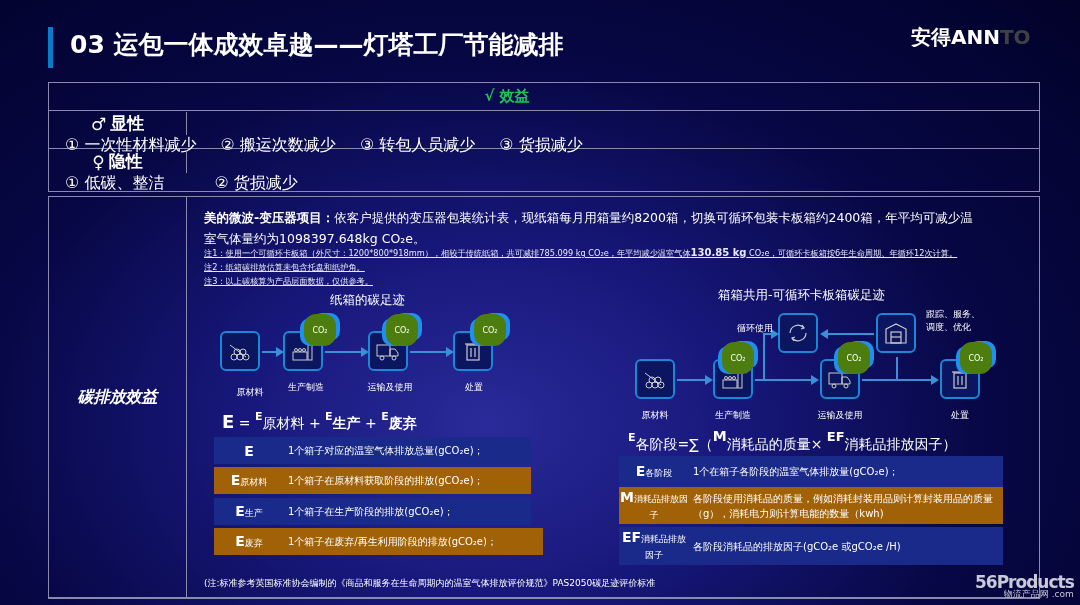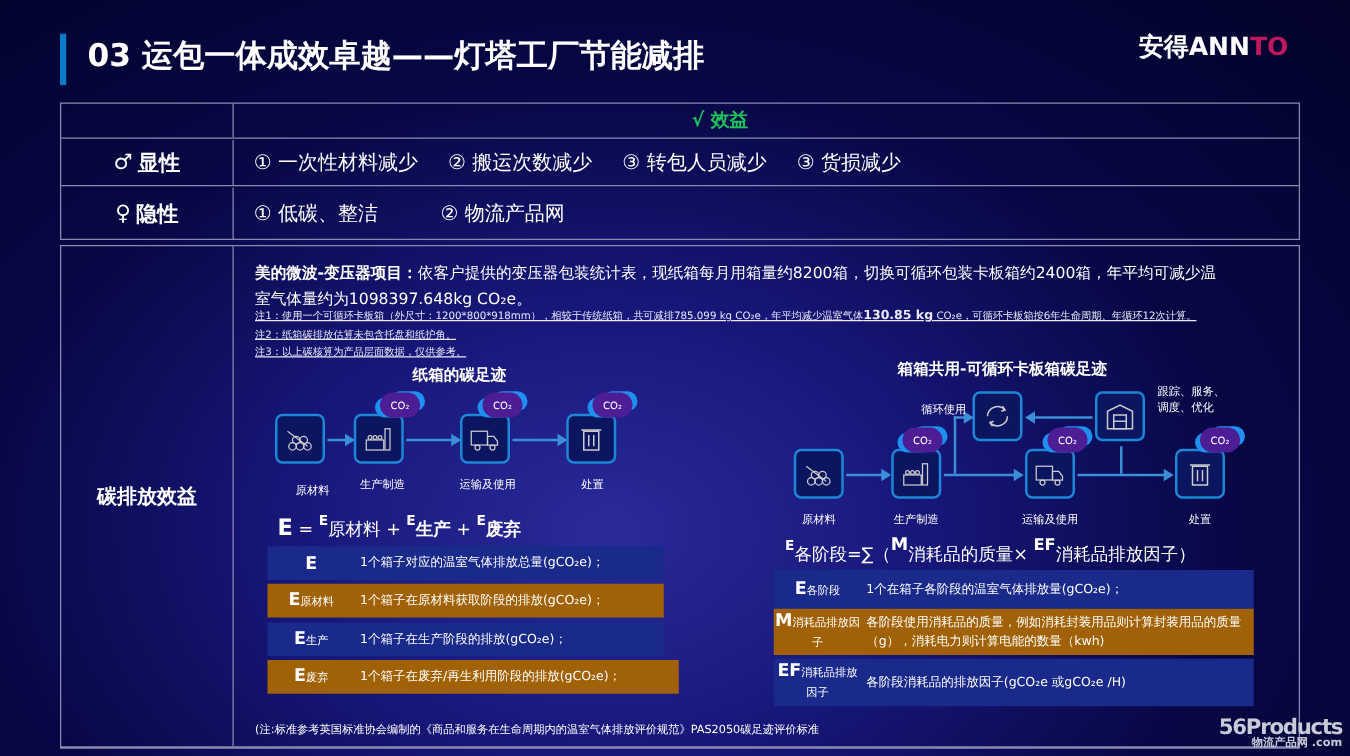--- a/index.html
+++ b/index.html
@@ -6,65 +6,65 @@
   html, body { width: 1080px; height: 605px; overflow: hidden; }
   body {
     font-family: "DejaVu Sans", "Liberation Sans", sans-serif;
     color: #fff;
     background: radial-gradient(ellipse at 45% 70%, #2a2a9a 0%, #17177a 30%, #070745 60%, #02022a 100%);
     position: relative;
   }
   .title-bar { position: absolute; left: 48px; top: 27px; width: 5px; height: 41px; background: #0a7ccb; }
   .title { position: absolute; left: 70px; top: 28px; font-size: 25px; font-weight: bold; letter-spacing: 0px; color: #fff; }
   .logo { position: absolute; left: 911px; top: 24px; font-size: 20px; font-weight: bold; color: #fff; }
-  .logo .accent { color: #be185d; }
+  .logo .accent { color: #404040; }
 
   .table { position: absolute; left: 48px; top: 82px; width: 992px; height: 110px; border: 1px solid #8a8ab0; }
-  .trow { position: absolute; left: 0; width: 100%; display: flex; }
+  .trow { position: absolute; left: 0; width: 100%; display: flex; flex-direction: column; }
   .trow.r1 { top: 0; height: 28px; border-bottom: 1px solid #8a8ab0; }
   .trow.r2 { top: 29px; height: 37px; border-bottom: 1px solid #8a8ab0; }
   .trow.r3 { top: 67px; height: 42px; }
   .tcell-left { width: 138px; border-right: 1px solid #8a8ab0; display: flex; align-items: center; justify-content: center; font-size: 17px; }
   .tcell-left b { font-weight: bold; margin-left: 4px; }
   .tcell-right { flex: 1; display: flex; align-items: center; padding-left: 16px; font-size: 16px; }
   .benefit-header { color: #1fc25a; font-weight: bold; font-size: 15px; width: 100%; text-align: center; padding-right: 90px; }
   .item { margin-right: 24px; }
 
-  .carbon { position: absolute; left: 48px; top: 196px; width: 992px; height: 403px; border: 1px solid #8a8ab0; border-bottom: 2px solid #8a8ab0; }
+  .carbon { position: absolute; left: 48px; top: 196px; width: 992px; height: 403px; border: 1px solid #8a8ab0; border-bottom: 2px solid #8a8ab0; font-style: italic; }
   .carbon-label { position: absolute; left: 0; top: 0; width: 138px; height: 100%; border-right: 1px solid #8a8ab0; display: flex; align-items: center; justify-content: center; font-size: 16px; font-weight: bold; }
 
   .desc { position: absolute; left: 204px; top: 207px; width: 780px; font-size: 12.5px; line-height: 21px; }
   .desc b { font-weight: bold; }
   .note { position: absolute; left: 204px; font-size: 8.2px; color: #e8e8f8; white-space: nowrap; text-decoration: underline; }
   .note b { font-weight: bold; font-size: 10px; }
 
-  .diag-title { position: absolute; font-size: 12.5px; font-weight: bold; }
+  .diag-title { position: absolute; font-size: 12.5px; font-weight: normal; }
   .node { position: absolute; width: 40px; height: 40px; border: 2px solid #1b87d6; border-radius: 6px; background: #0b1560; display: flex; align-items: center; justify-content: center; }
   .node svg { width: 28px; height: 28px; }
   .node-label { position: absolute; font-size: 9px; white-space: nowrap; transform: translateX(-50%); }
-  .cloud { position: absolute; width: 32px; height: 20px; background: #4c1d95; border-radius: 12px; font-size: 8px; display: flex; align-items: center; justify-content: center; box-shadow: -6px 2px 0 -2px #1f8ff0, 6px -3px 0 -2px #1f8ff0; }
+  .cloud { position: absolute; width: 32px; height: 32px; background: #4d7c0f; border-radius: 12px; font-size: 8px; display: flex; align-items: center; justify-content: center; box-shadow: -6px 2px 0 -2px #1f8ff0, 6px -3px 0 -2px #1f8ff0; }
   .arrow { position: absolute; height: 2px; background: #3a8fd6; }
   .arrow::after { content: ""; position: absolute; right: -2px; top: -4px; border-left: 8px solid #3a8fd6; border-top: 5px solid transparent; border-bottom: 5px solid transparent; }
   .vline { position: absolute; width: 2px; background: #3a8fd6; }
   .small-text { position: absolute; font-size: 9px; line-height: 13px; }
 
   .formula { position: absolute; font-size: 14px; white-space: nowrap; }
   .formula .big { font-size: 18px; font-weight: bold; }
   .formula sup { font-size: 11px; font-weight: bold; vertical-align: 8px; }
 
   .def-box { position: absolute; display: flex; align-items: center; font-size: 10px; }
   .def-box.dark { background: #1a2a8a; }
   .def-box.light { background: #a16207; }
   .def-sym { width: 70px; text-align: center; font-weight: bold; font-size: 14px; line-height: 14px; }
   .def-sym small { font-size: 9px; font-weight: normal; }
   .def-text { flex: 1; padding-left: 4px; line-height: 15px; }
 
   .footnote { position: absolute; left: 204px; top: 577px; font-size: 9px; }
   .watermark { position: absolute; left: 975px; top: 572px; font-size: 17px; font-weight: bold; color: #c8cad8; letter-spacing: -1px; }
-  .watermark small { font-size: 9px; display: block; text-align: right; font-weight: bold; letter-spacing: 0; margin-top: -4px; }
+  .watermark small { font-size: 9px; display: block; text-align: right; font-weight: normal; letter-spacing: 0; margin-top: -4px; }
 </style>
 </head>
 <body>
 
 <div class="title-bar"></div>
 <div class="title">03 运包一体成效卓越——灯塔工厂节能减排</div>
 <div class="logo"><span>安得ANN</span><span class="accent">TO</span></div>
 
 <div class="table">
   <div class="trow r1">
@@ -85,21 +85,21 @@
       <span class="item">③ 货损减少</span>
     </div>
   </div>
   <div class="trow r3">
     <div class="tcell-left">
         <span>♀</span>
         <b>隐性</b>
       </div>
     <div class="tcell-right">
       <span class="item" style="margin-right:50px">① 低碳、整洁</span>
-      <span class="item">② 物流产品网</span>
+      <span class="item">② 货损减少</span>
     </div>
   </div>
 </div>
 
 <div class="carbon">
   <div class="carbon-label">碳排放效益</div>
 </div>
 
 <div class="desc"><b>美的微波-变压器项目：</b><span>依客户提供的变压器包装统计表，现纸箱每月用箱量约8200箱，切换可循环包装卡板箱约2400箱，年平均可减少温室气体量约为1098397.648kg CO₂e。</span></div>
 <div class="note" style="top:247px"><span>注1：使用一个可循环卡板箱（外尺寸：1200*800*918mm），相较于传统纸箱，共可减排785.099 kg CO₂e，年平均减少温室气体</span><b>130.85 kg</b><span> CO₂e，可循环卡板箱按6年生命周期、年循环12次计算。</span></div>

